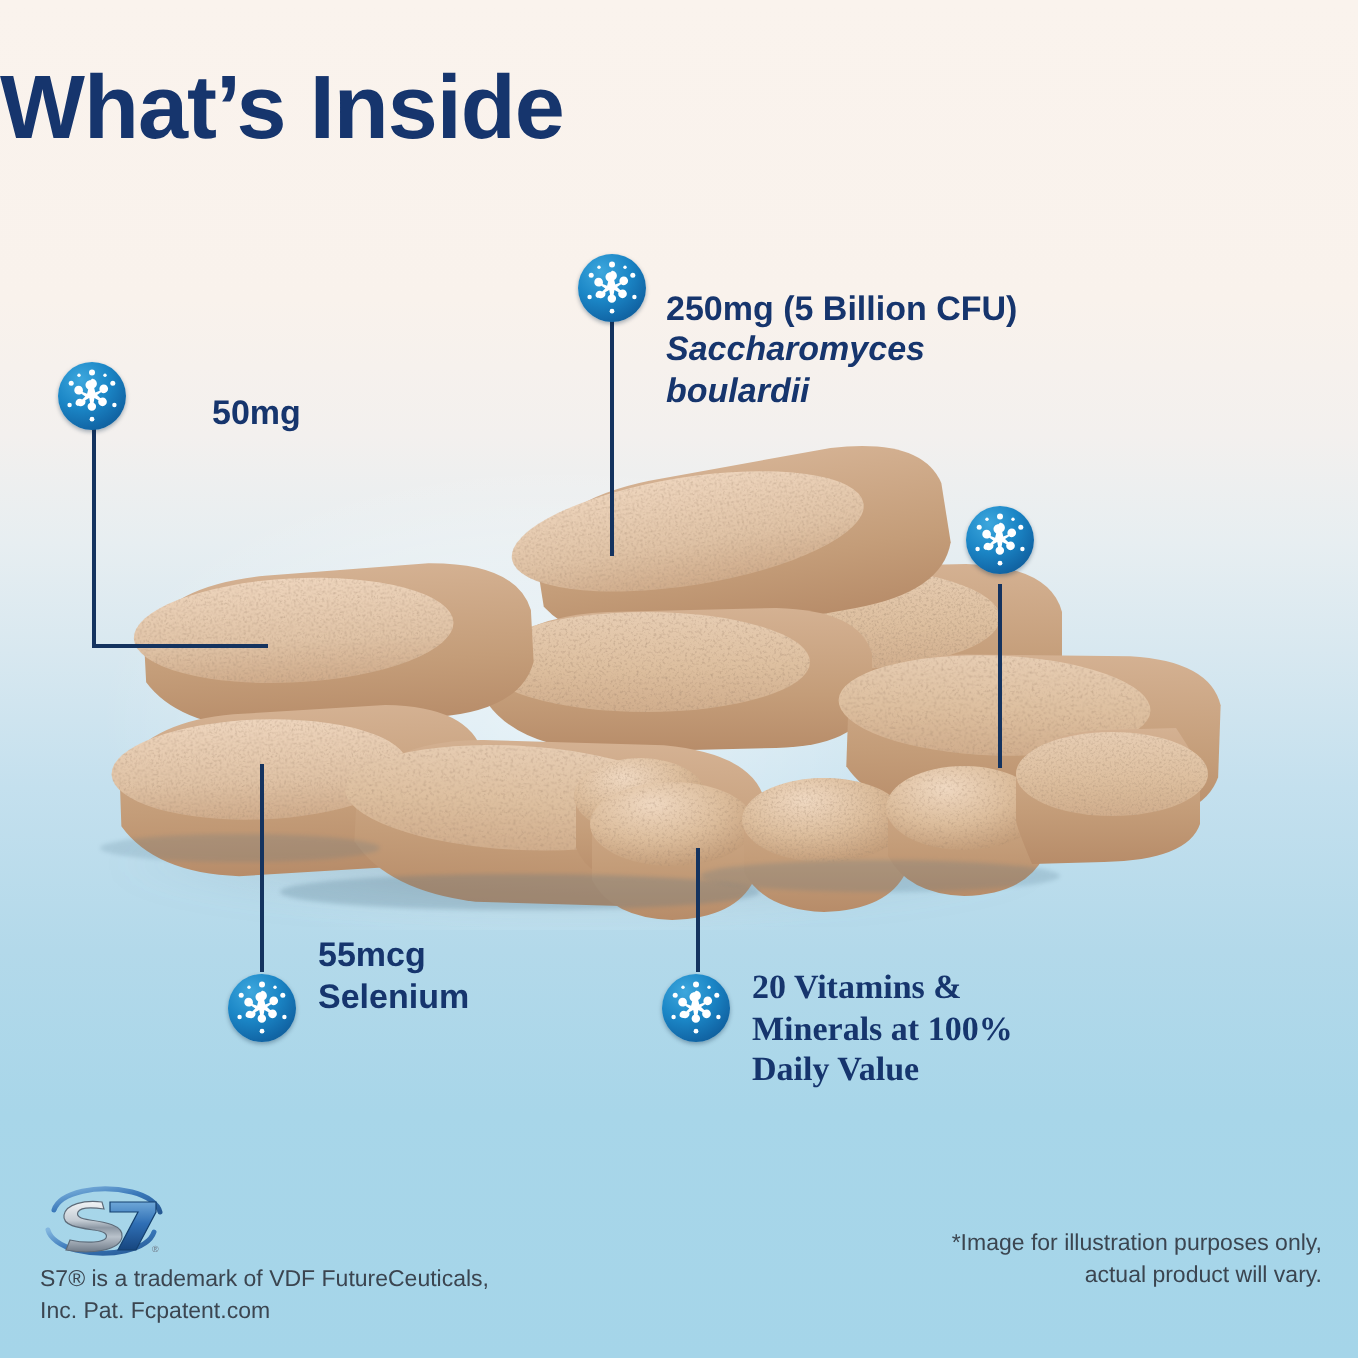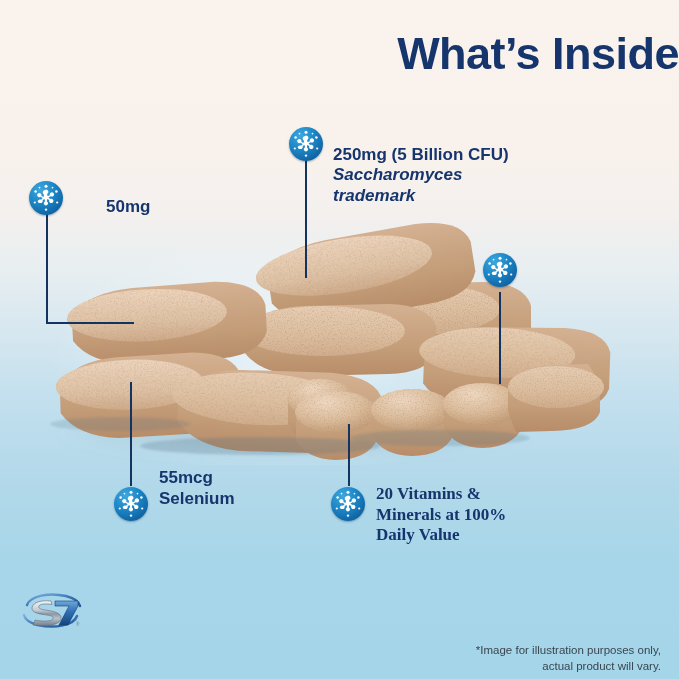--- a/index.html
+++ b/index.html
@@ -35,21 +35,21 @@
     width:480px; height:240px;
     background:radial-gradient(ellipse at 50% 55%, rgba(255,255,255,.55) 0%, rgba(255,255,255,0) 68%);
     pointer-events:none;
   }
 
   
   .title{
     position:absolute;
     left:0; top:28px;
     width:679px;
-    text-align:right;
+    text-align:left;
     font-size:45px;
     font-weight:700;
     letter-spacing:-0.5px;
     color:#16356d;
   }
 
   
   .conn{ position:absolute; background:#14335f; }
   .conn.v{ width:2px; }
   .conn.h{ height:2px; }
@@ -88,21 +88,21 @@
     position:absolute;
     left:20px; top:632px;
     width:270px;
     font-size:11.5px;
     line-height:1.42;
     color:#3b4550;
     white-space:pre-line;
   }
   .disclaimer{
     position:absolute;
-    right:18px; top:642px;
+    right:18px; top:614px;
     width:290px;
     text-align:right;
     font-size:11.5px;
     line-height:1.42;
     color:#3b4550;
     white-space:pre-line;
   }
 </style>
 </head>
 <body>
@@ -279,21 +279,21 @@
         <circle cx="5.8" cy="21.5" r="1.1"></circle>
         <circle cx="17" cy="28.6" r="1.2"></circle>
         <circle cx="10.5" cy="6.6" r=".85"></circle>
         <circle cx="23.5" cy="6.6" r=".85"></circle>
       </g>
     </svg>
   </div>
   <div class="callout" style="left:333px; top:124px;">
     <span>250mg (5 Billion CFU)</span>
     <span class="ital">Saccharomyces
-trademark</span>
+boulardii</span>
   </div>
 
   <div class="pin" style="left:483px; top:253px;">
     <span class="disc"></span>
     <svg viewBox="0 0 34 34">
       <g fill="#ffffff">
         <path d="M17 8.4c1.35 0 2.45 1.1 2.45 2.45 0 .95-.55 1.78-1.35 2.18l.55 2.2 2.2-.9c-.1-.3-.15-.6-.15-.9 0-1.2.98-2.18 2.18-2.18s2.18.98 2.18 2.18-.98 2.18-2.18 2.18c-.5 0-.96-.17-1.33-.45l-2.02 1.35 1.6 1.55c.33-.2.72-.32 1.13-.32 1.2 0 2.18.98 2.18 2.18s-.98 2.18-2.18 2.18-2.18-.98-2.18-2.18c0-.3.06-.58.17-.84l-2.02-1.1-.43 2.4c.73.33 1.24 1.07 1.24 1.93 0 1.17-.95 2.12-2.12 2.12s-2.12-.95-2.12-2.12c0-.86.51-1.6 1.24-1.93l-.43-2.4-2.02 1.1c.11.26.17.54.17.84 0 1.2-.98 2.18-2.18 2.18S8.75 21.8 8.75 20.6s.98-2.18 2.18-2.18c.41 0 .8.12 1.13.32l1.6-1.55-2.02-1.35c-.37.28-.83.45-1.33.45-1.2 0-2.18-.98-2.18-2.18s.98-2.18 2.18-2.18 2.18.98 2.18 2.18c0 .3-.05.6-.15.9l2.2.9.55-2.2c-.8-.4-1.35-1.23-1.35-2.18 0-1.35 1.1-2.45 2.45-2.45z"></path>
         <circle cx="17" cy="5.2" r="1.5"></circle>
         <circle cx="27.4" cy="10.6" r="1.25"></circle>
         <circle cx="6.6" cy="10.6" r="1.25"></circle>
@@ -365,16 +365,18 @@
         <stop offset="100%" stop-color="#1b4e8c"></stop>
       </linearGradient>
     </defs>
     <path d="M14 28 C20 10, 58 2, 92 10 C108 14, 118 22, 120 30" fill="none" stroke="url(#arc)" stroke-width="5" stroke-linecap="round" opacity=".92"></path>
     <path d="M114 50 C108 68, 70 76, 36 68 C20 64, 10 56, 8 48" fill="none" stroke="url(#arc)" stroke-width="5" stroke-linecap="round" opacity=".92"></path>
     <path d="M62 20 C44 18, 26 22, 24 33 C22 44, 40 46, 54 48 C64 49.5, 68 52, 66 56 C64 60, 48 62, 30 58
              L26 68 C52 73, 80 68, 82 55 C84 43, 64 40, 50 38 C40 36.5, 36 34, 38 30 C40 26, 50 25, 64 27 Z" fill="url(#silver)" stroke="#5d6b79" stroke-width="1.2"></path>
     <path d="M70 20 L116 20 L116 30 L96 68 L78 68 L98 30 L70 30 Z" fill="url(#blue7)" stroke="#14406f" stroke-width="1.2"></path>
     <text x="112" y="70" font-family="Liberation Sans, sans-serif" font-size="9" fill="#6f7a87">®</text>
   </svg>
+  <div class="s7note">S7® is a trademark of VDF FutureCeuticals,
+Inc. Pat. Fcpatent.com</div>
   <div class="disclaimer">*Image for illustration purposes only,
 actual product will vary.</div>
 
 </div>
 
 </body></html>

